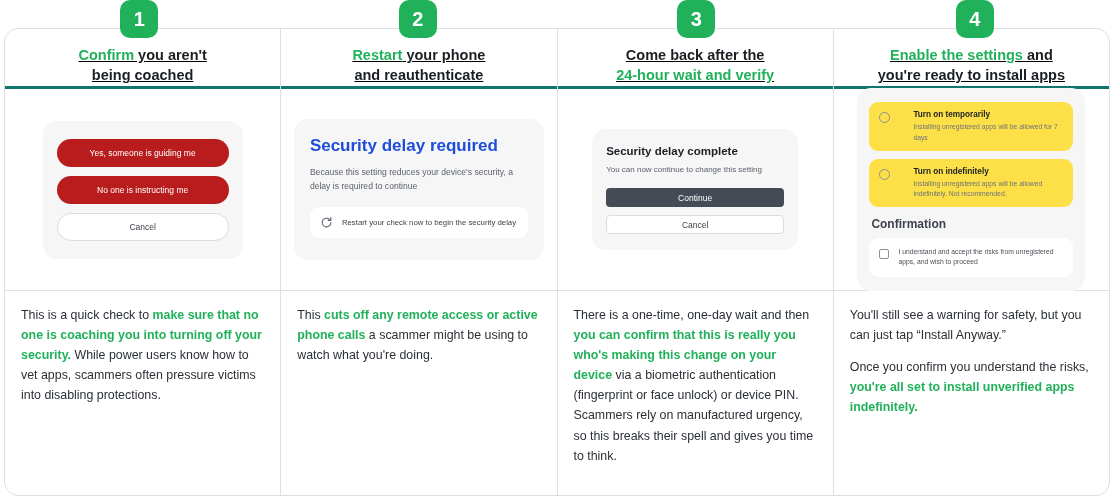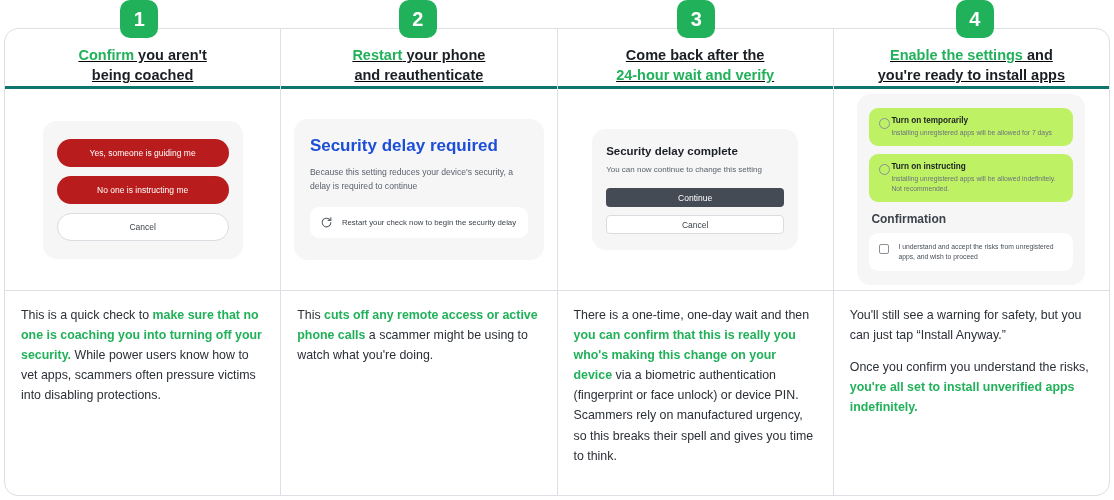--- a/index.html
+++ b/index.html
@@ -218,25 +218,25 @@
     border: 1px solid #d9dce0;
     margin-bottom: 0;
   }
 
   
   .m4 {
     width: 228px;
     padding: 14px 12px;
   }
   .m4 .opt {
-    background: #bef264;
+    background: #fde047;
     border-radius: 9px;
     padding: 8px 10px;
     display: flex;
-    gap: 1px;
+    gap: 23px;
     align-items: flex-start;
     margin-bottom: 8px;
   }
   .radio {
     width: 11px;
     height: 11px;
     border: 1.3px solid #8b9199;
     border-radius: 50%;
     flex: 0 0 11px;
     margin-top: 2px;
@@ -393,21 +393,21 @@
           <div class="opt">
             <div class="radio"></div>
             <div>
               <div class="opt-title">Turn on temporarily</div>
               <div class="opt-sub">Installing unregistered apps will be allowed for 7 days</div>
             </div>
           </div>
           <div class="opt">
             <div class="radio"></div>
             <div>
-              <div class="opt-title">Turn on instructing</div>
+              <div class="opt-title">Turn on indefinitely</div>
               <div class="opt-sub">Installing unregistered apps will be allowed indefinitely. Not recommended.</div>
             </div>
           </div>
           <div class="sect">Confirmation</div>
           <div class="check-row">
             <div class="checkbox"></div>
             <div class="check-txt">I understand and accept the risks from unregistered apps, and wish to proceed</div>
           </div>
         </div>
       </div>

